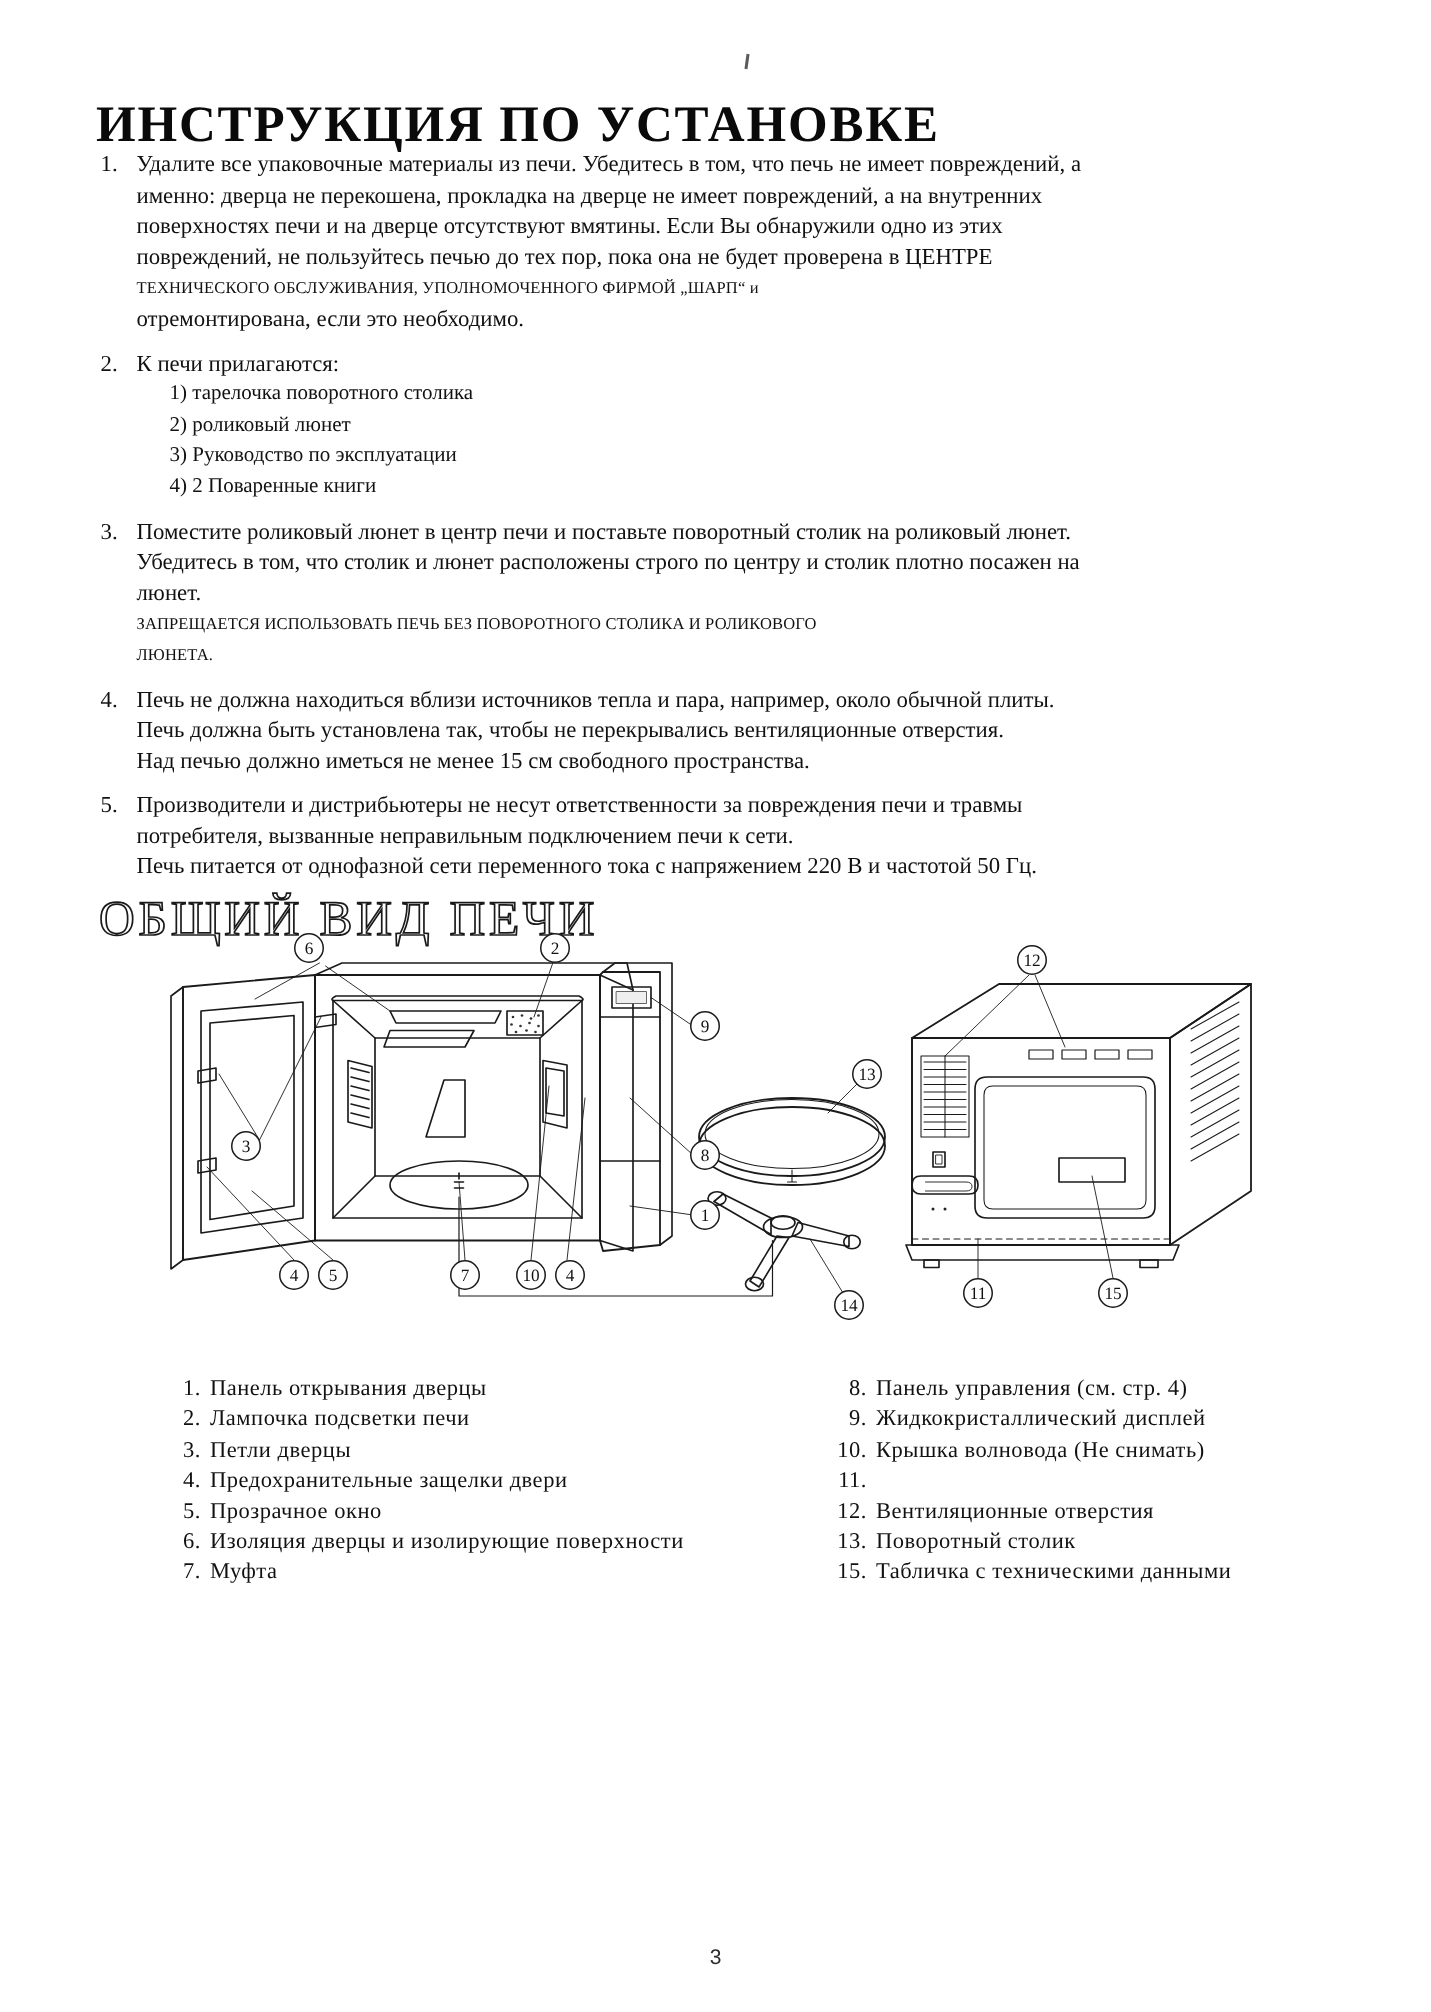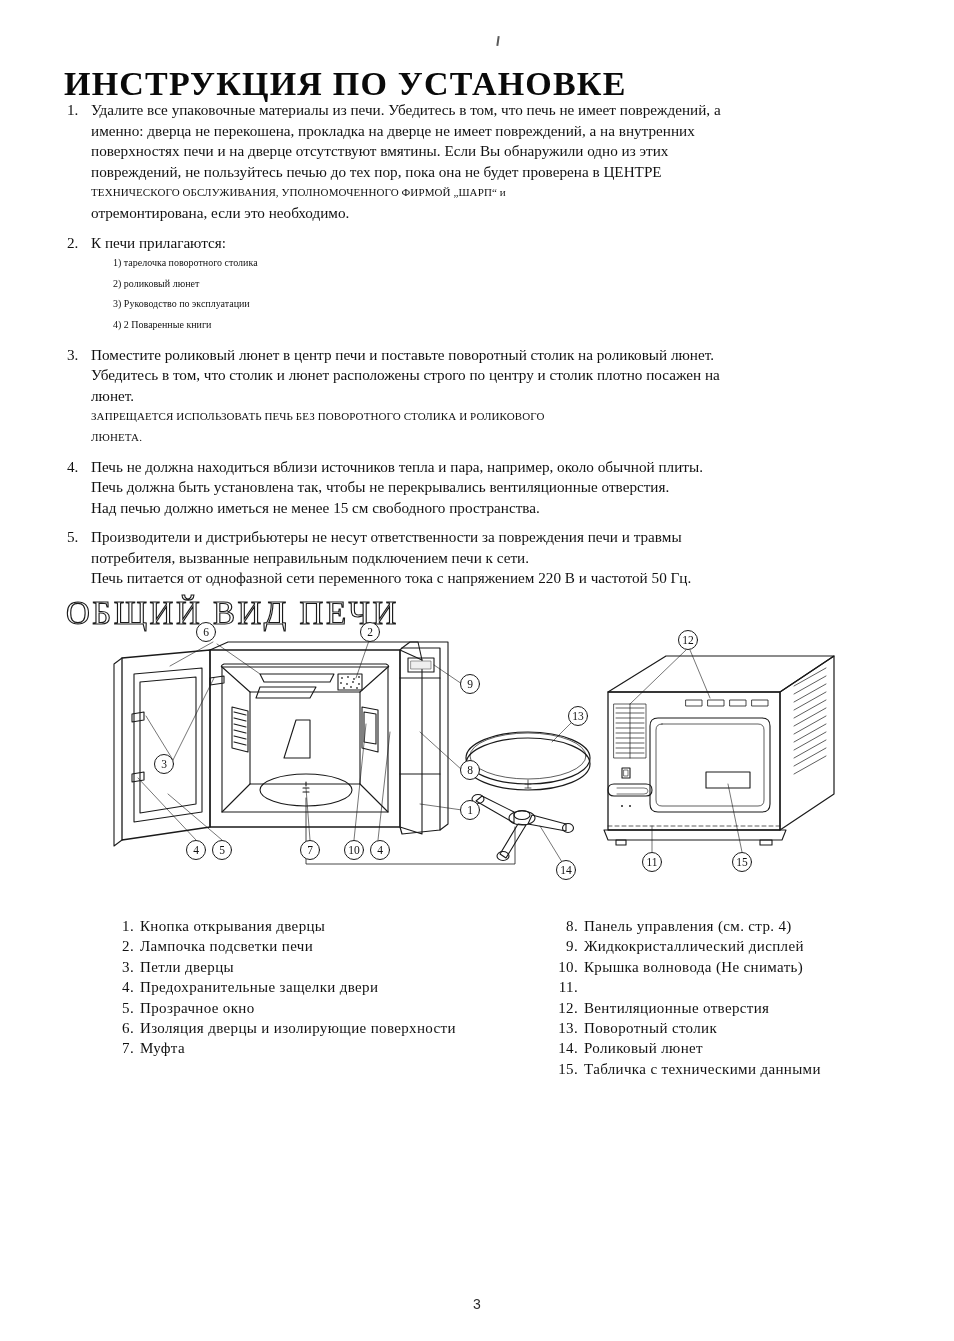--- a/index.html
+++ b/index.html
@@ -94,21 +94,21 @@
   .ins-line.caps {
     font-size: 11px;
     letter-spacing: 0.1px;
   }
   .sub-list {
     margin: 0;
     padding: 0;
     list-style: none;
   }
   .sub-list li {
-    font-size: 10px;
+    font-size: 14px;
     line-height: 20.6px;
     padding-left: 22px;
     white-space: nowrap;
   }
 
   
   .diagram {
     position: absolute;
     left: 110px;
     top: 612px;
@@ -454,21 +454,21 @@
             <text x="632" y="254.3">15</text>
           </g>
       </g>
     </svg>
   </div>
 
   <div class="legend legend-left">
     <ol>
       <li>
         <span class="lg-num">1.</span>
-        <span class="lg-text">Кнопка открывания дверцы</span>
+        <span class="lg-text">Панель открывания дверцы</span>
       </li>
       <li>
         <span class="lg-num">2.</span>
         <span class="lg-text">Лампочка подсветки печи</span>
       </li>
       <li>
         <span class="lg-num">3.</span>
         <span class="lg-text">Петли дверцы</span>
       </li>
       <li>
@@ -509,24 +509,20 @@
       </li>
       <li>
         <span class="lg-num">12.</span>
         <span class="lg-text">Вентиляционные отверстия</span>
       </li>
       <li>
         <span class="lg-num">13.</span>
         <span class="lg-text">Поворотный столик</span>
       </li>
       <li>
-        <span class="lg-num">14.</span>
-        <span class="lg-text">Роликовый люнет</span>
-      </li>
-      <li>
         <span class="lg-num">15.</span>
         <span class="lg-text">Табличка с техническими данными</span>
       </li>
     </ol>
   </div>
 
   <div class="page-number">3</div>
 
 </div>
 

